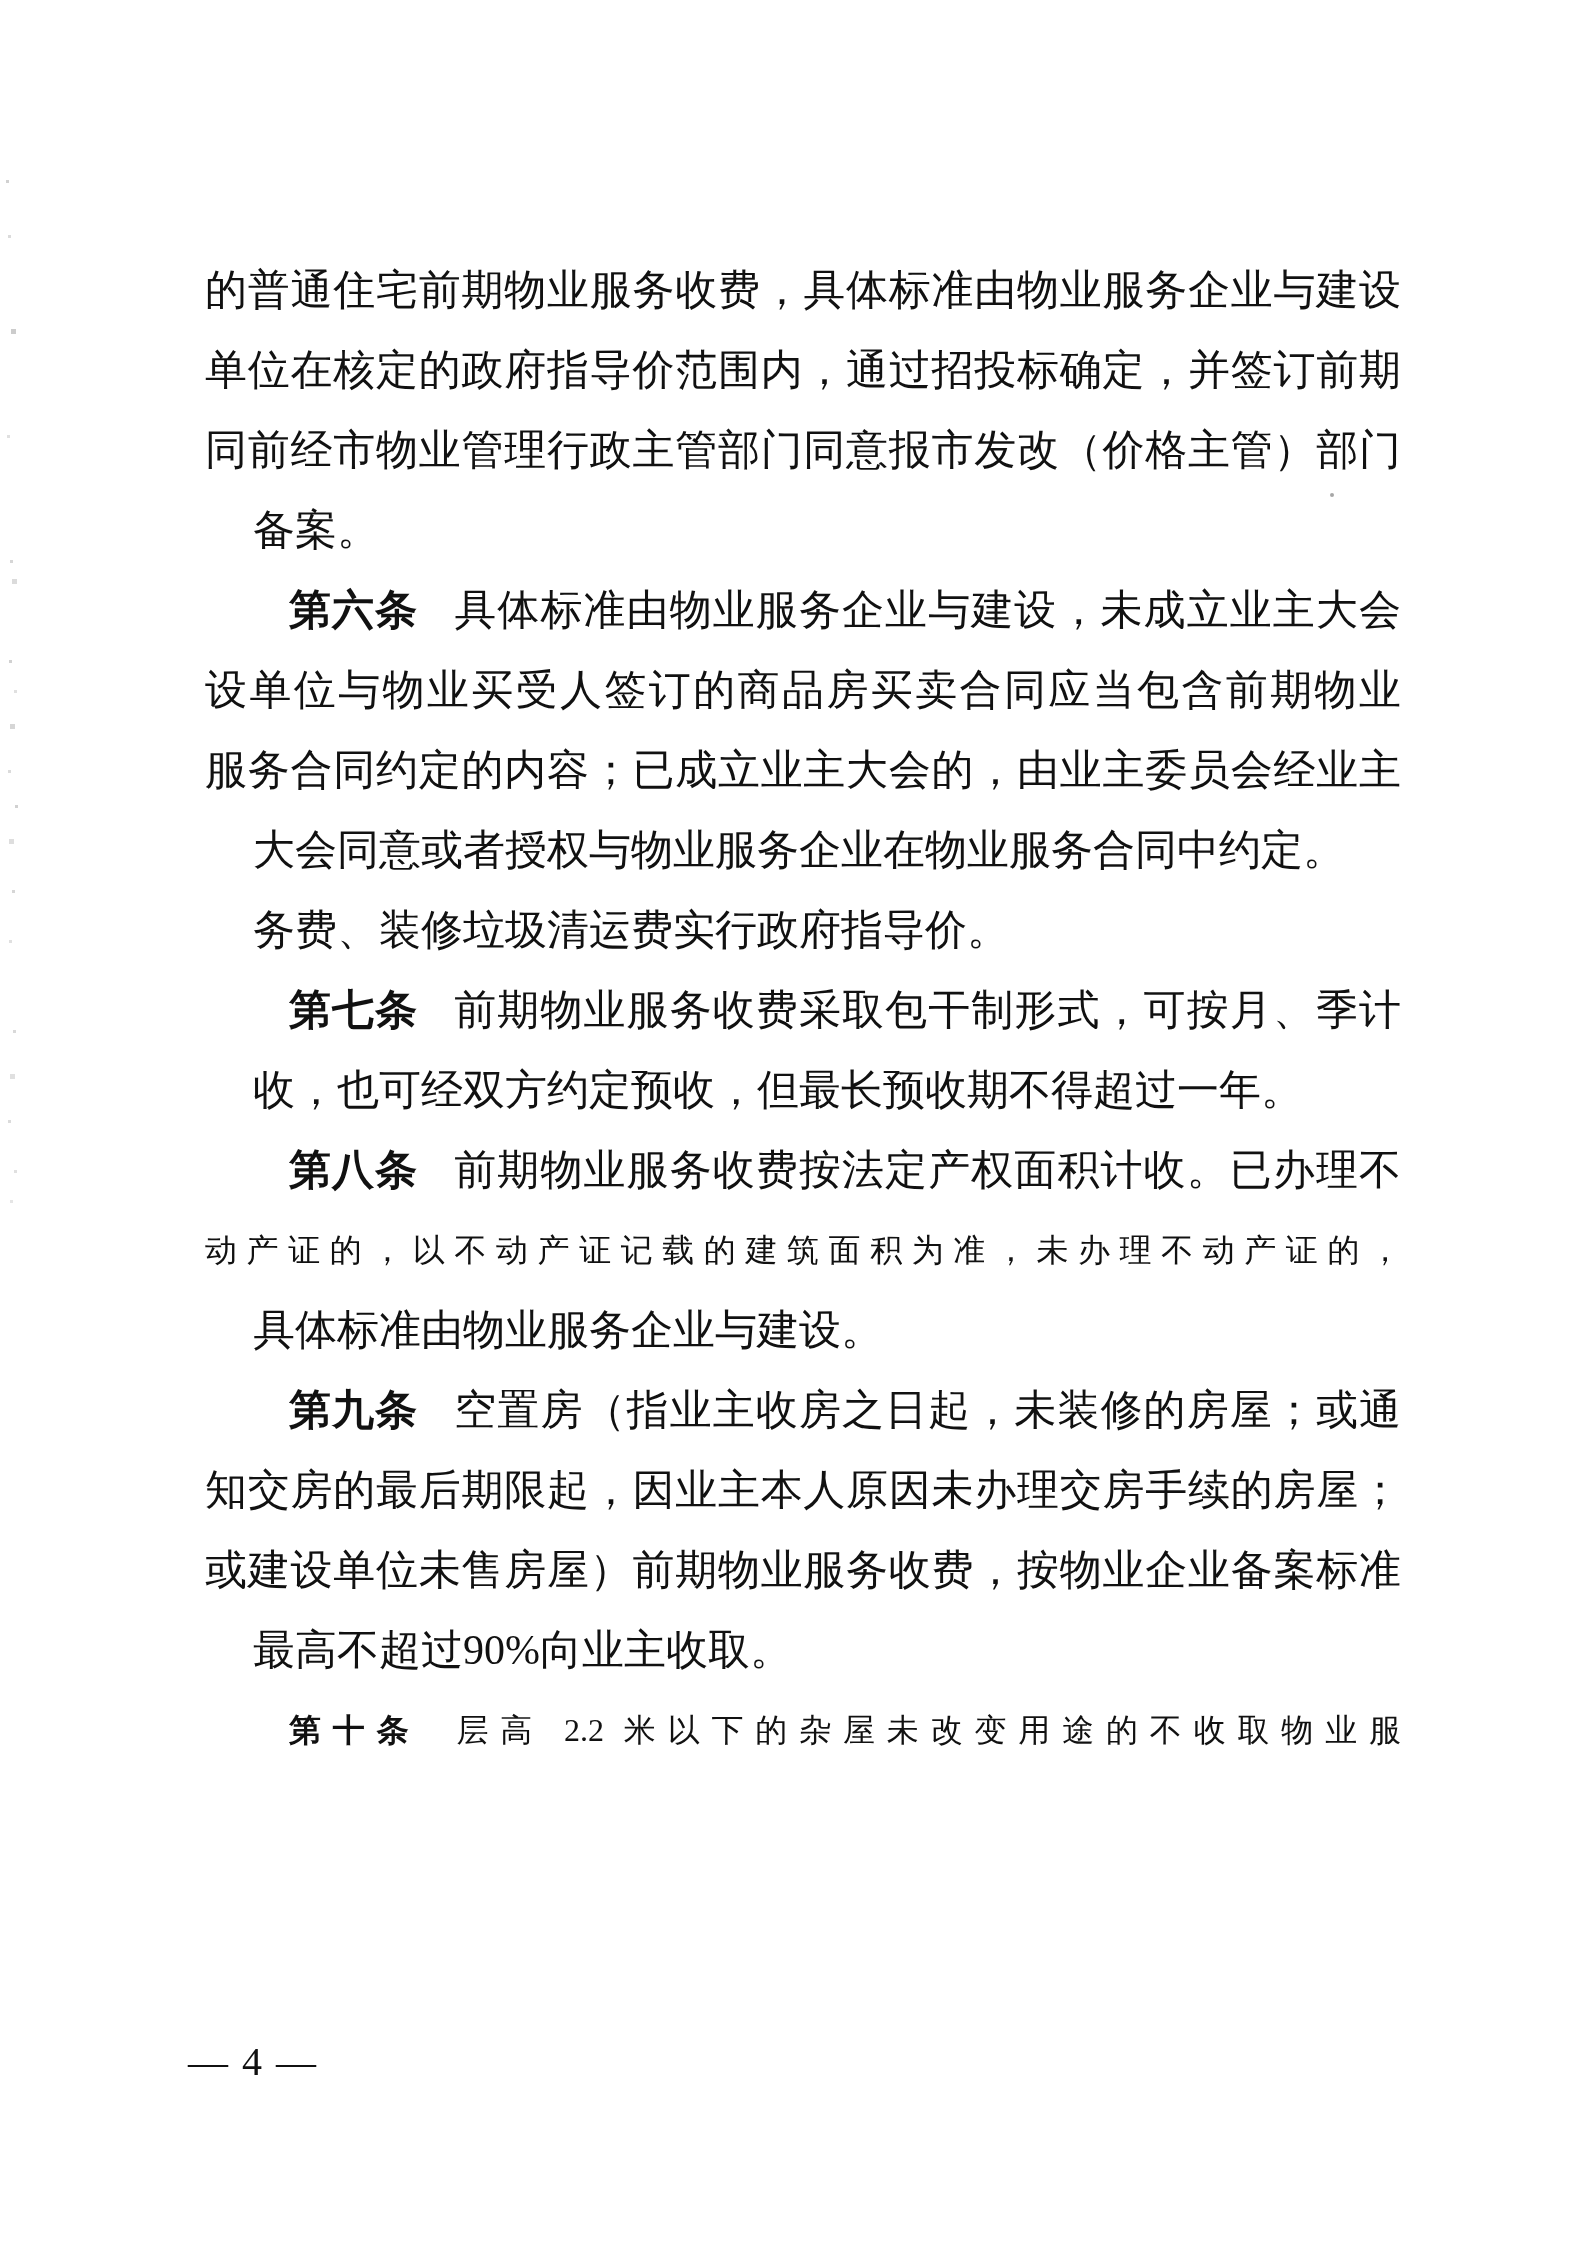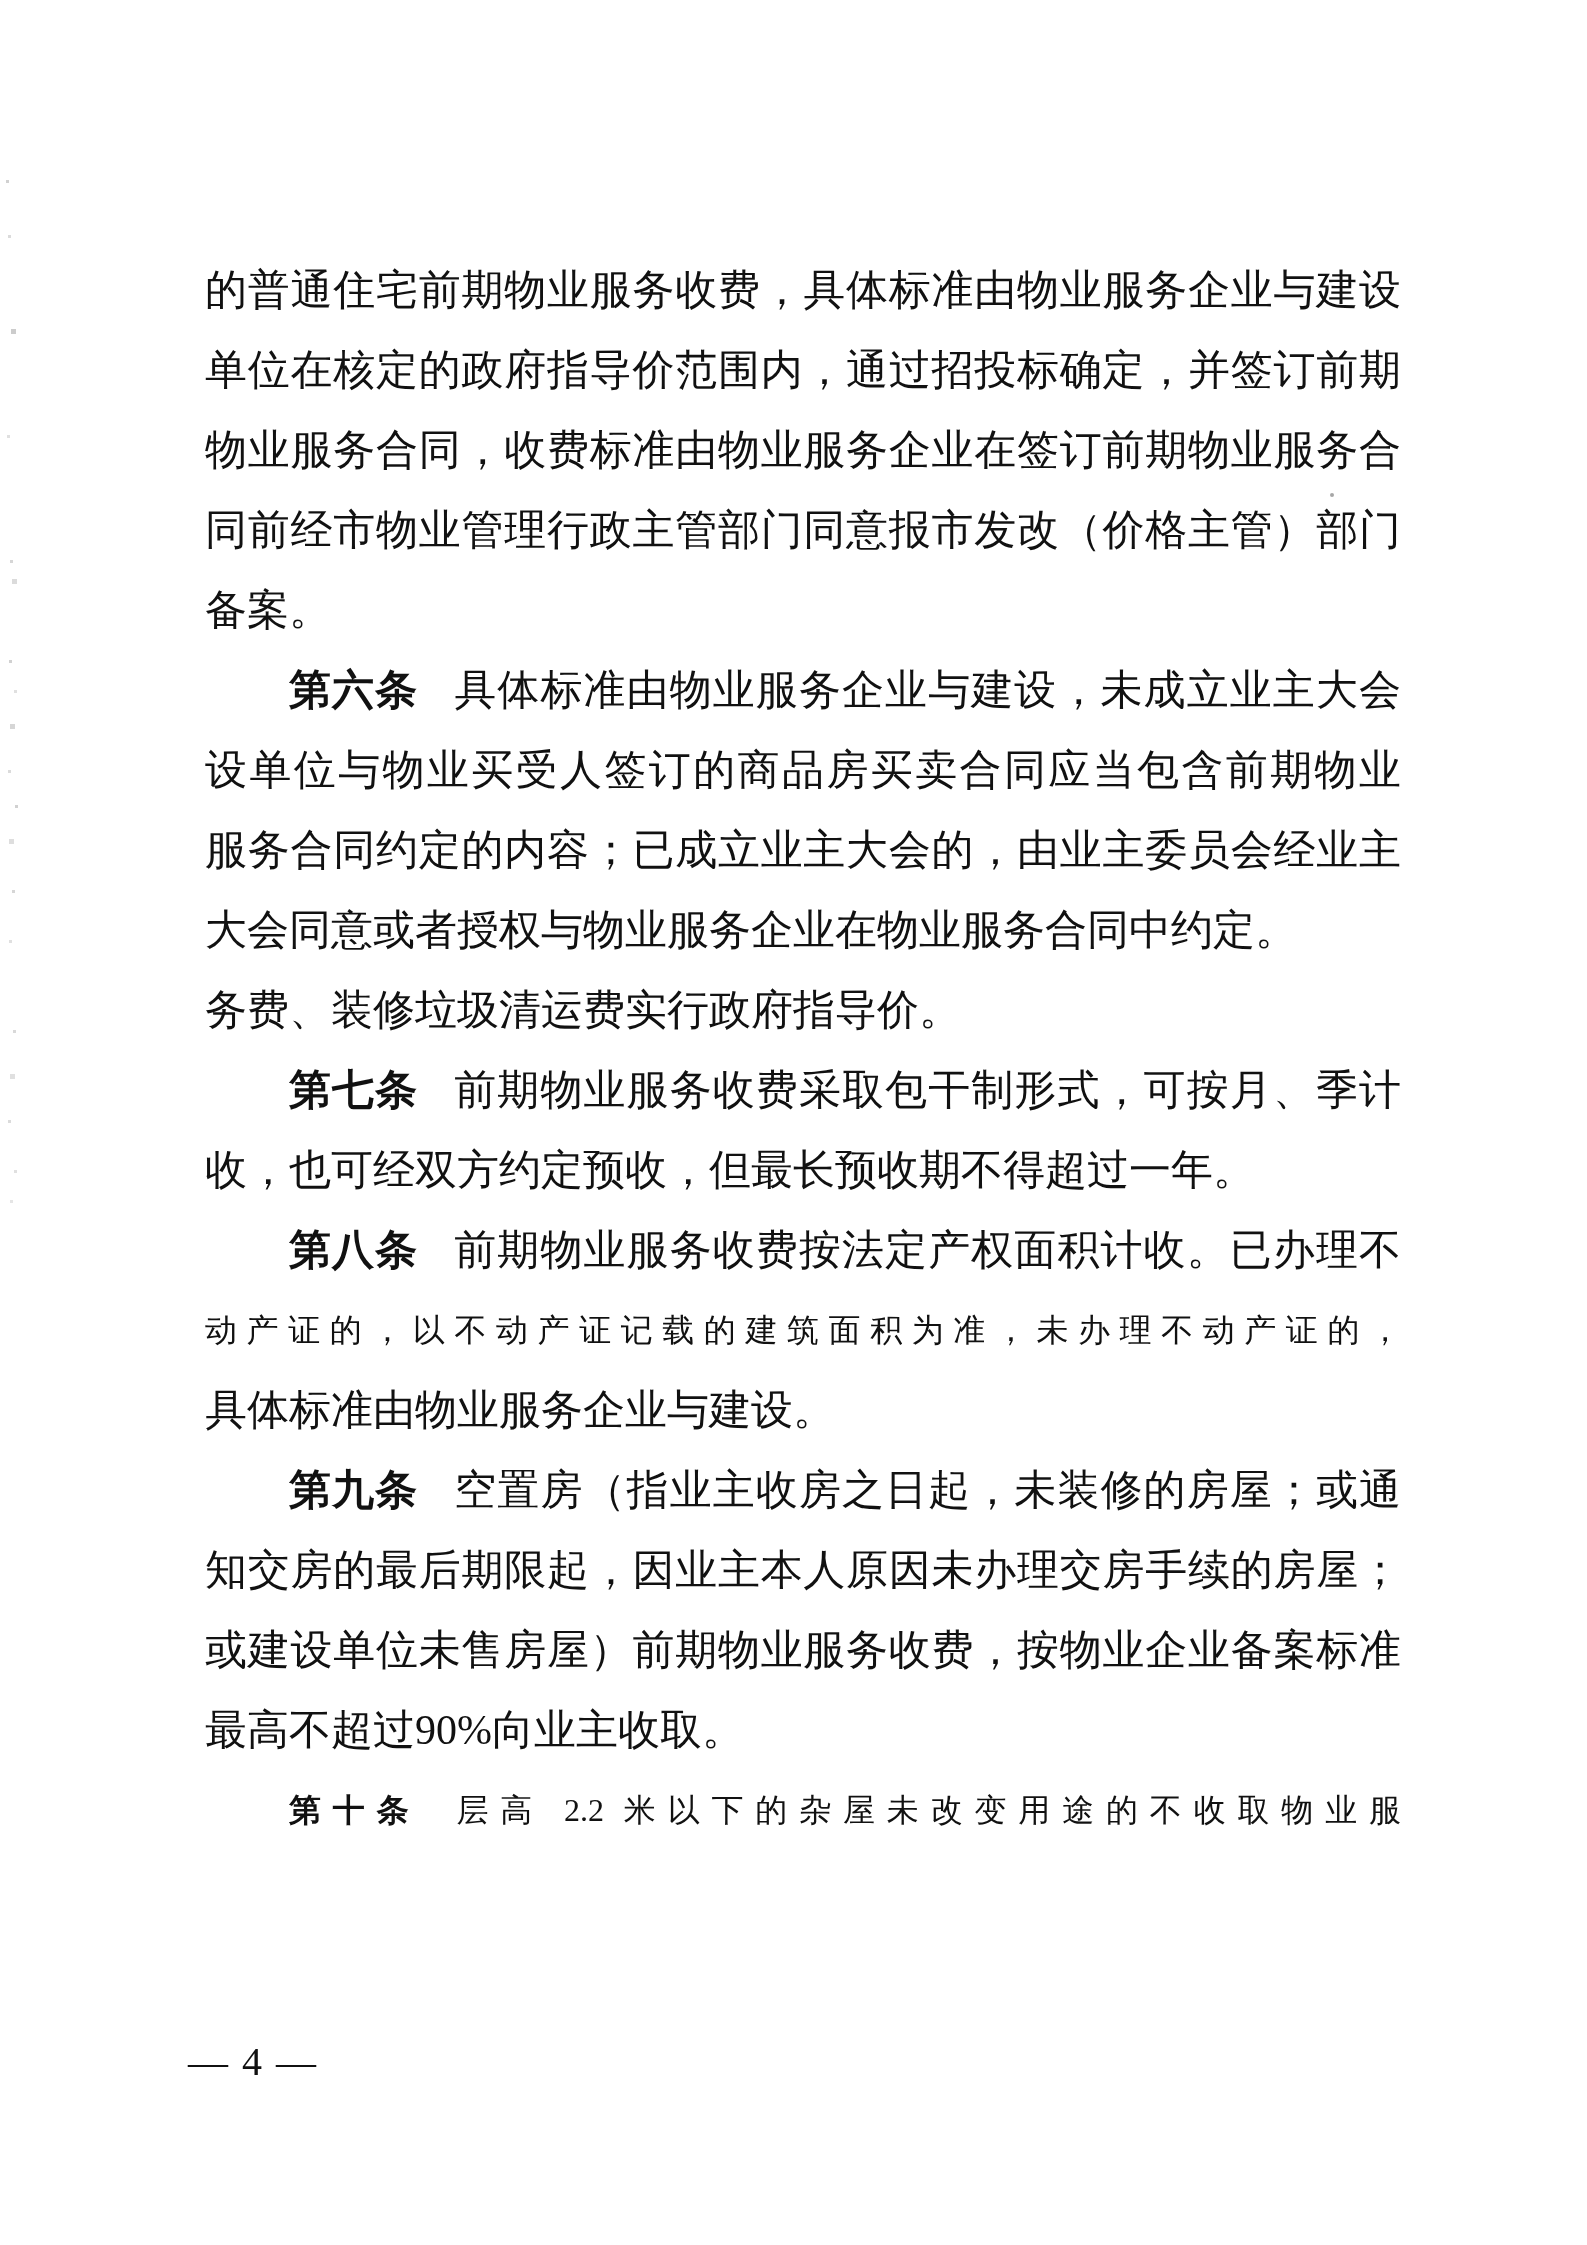--- a/index.html
+++ b/index.html
@@ -68,20 +68,21 @@
     overflow: visible;
   }
   .line.full {
     text-align: justify;
     text-align-last: justify;
     text-justify: inter-ideograph;
   }
   .line.short {
     text-align: left;
     text-align-last: left;
+    margin-left: 48px;
   }
   .line.indent {
     text-indent: 84px;
   }
   .line.tight {
     font-size: 32px;
   }
   .head {
     font-family: "Liberation Sans", "DejaVu Sans", sans-serif;
     font-weight: 700;
@@ -100,21 +101,20 @@
 </head>
 <body>
 
 <div class="page">
   <div class="noise"></div>
   <div class="dot-artifact"></div>
 
   <div class="textblock" id="textblock">
       <div class="line full"><span>的普通住宅前期物业服务收费，具体标准由物业服务企业与建设</span></div>
       <div class="line full"><span>单位在核定的政府指导价范围内，通过招投标确定，并签订前期</span></div>
-      <div class="line full"><span>物业服务合同，收费标准由物业服务企业在签订前期物业服务合</span></div>
       <div class="line full"><span>同前经市物业管理行政主管部门同意报市发改（价格主管）部门</span></div>
       <div class="line short"><span>备案。</span></div>
       <div class="line full indent"><span class="head">第六条</span><span>具体标准由物业服务企业与建设，未成立业主大会</span></div>
       <div class="line full"><span>设单位与物业买受人签订的商品房买卖合同应当包含前期物业</span></div>
       <div class="line full"><span>服务合同约定的内容；已成立业主大会的，由业主委员会经业主</span></div>
       <div class="line short"><span>大会同意或者授权与物业服务企业在物业服务合同中约定。</span></div>
       <div class="line short"><span>务费、装修垃圾清运费实行政府指导价。</span></div>
       <div class="line full indent"><span class="head">第七条</span><span>前期物业服务收费采取包干制形式，可按月、季计</span></div>
       <div class="line short"><span>收，也可经双方约定预收，但最长预收期不得超过一年。</span></div>
       <div class="line full indent"><span class="head">第八条</span><span>前期物业服务收费按法定产权面积计收。已办理不</span></div>

